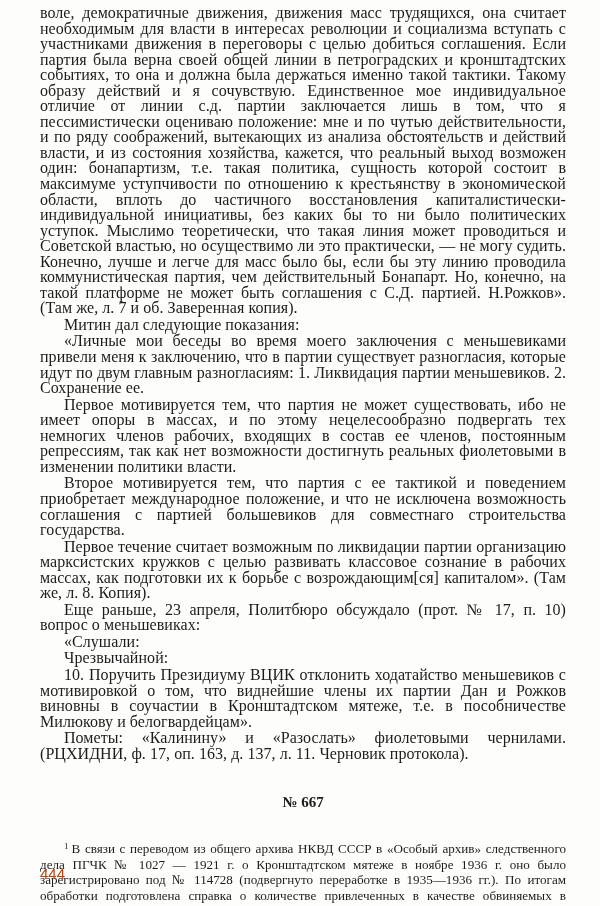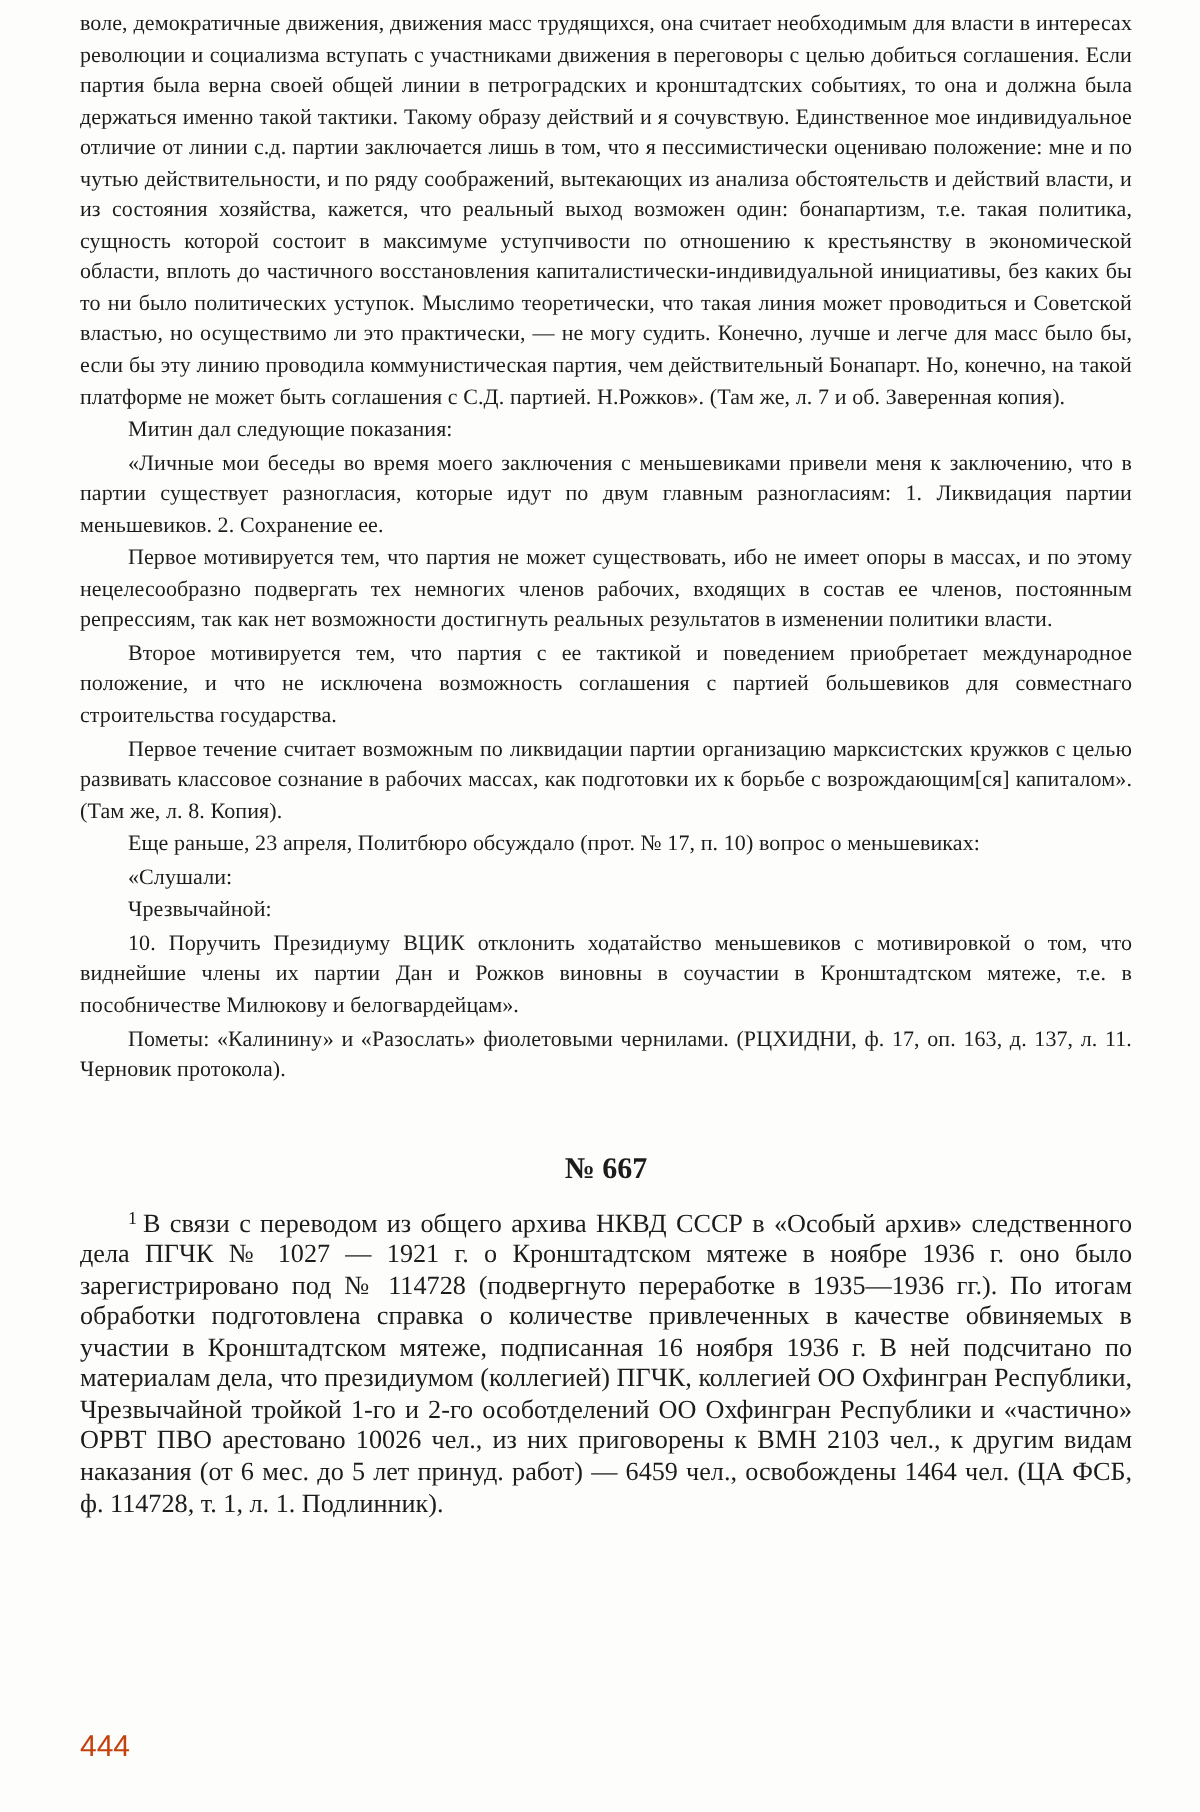--- a/index.html
+++ b/index.html
@@ -16,38 +16,38 @@
       font-family: "Liberation Serif", "DejaVu Serif", serif;
     }
     .page {
       position: absolute;
       left: 40px;
       top: 5px;
       width: 526px;
     }
     .body-text p {
       margin: 0;
-      font-size: 11px;
+      font-size: 16px;
       line-height: 15.55px;
       text-align: justify;
       text-indent: 0;
       letter-spacing: 0.05px;
     }
     .body-text p.ind {
       text-indent: 24px;
     }
     .body-text p.gap {
       margin-top: 1px;
     }
     .heading {
       text-align: center;
       font-weight: bold;
       font-size: 15px;
       margin-top: 32px;
-      margin-bottom: 8px;
+      margin-bottom: 28px;
       line-height: 18px;
     }
     .footnote p {
       margin: 0;
       font-size: 13.1px;
       line-height: 15.55px;
       text-align: justify;
     }
     .footnote p.ind {
       text-indent: 24px;
@@ -67,21 +67,21 @@
     }
   </style>
 </head>
 <body>
 
 <div class="page">
   <div class="body-text">
     <p>воле, демократичные движения, движения масс трудящихся, она считает необходимым для власти в интересах революции и социализма вступать с участниками движения в переговоры с целью добиться соглашения. Если партия была верна своей общей линии в петроградских и кронштадтских событиях, то она и должна была держаться именно такой тактики. Такому образу действий и я сочувствую. Единственное мое индивидуальное отличие от линии с.д. партии заключается лишь в том, что я пессимистически оцениваю положение: мне и по чутью действительности, и по ряду соображений, вытекающих из анализа обстоятельств и действий власти, и из состояния хозяйства, кажется, что реальный выход возможен один: бонапартизм, т.е. такая политика, сущность которой состоит в максимуме уступчивости по отношению к крестьянству в экономической области, вплоть до частичного восстановления капиталистически-индивидуальной инициативы, без каких бы то ни было политических уступок. Мыслимо теоретически, что такая линия может проводиться и Советской властью, но осуществимо ли это практически, — не могу судить. Конечно, лучше и легче для масс было бы, если бы эту линию проводила коммунистическая партия, чем действительный Бонапарт. Но, конечно, на такой платформе не может быть соглашения с С.Д. партией. Н.Рожков». (Там же, л. 7 и об. Заверенная копия).</p>
     <p class="ind gap">Митин дал следующие показания:</p>
     <p class="ind gap">«Личные мои беседы во время моего заключения с меньшевиками привели меня к заключению, что в партии существует разногласия, которые идут по двум главным разногласиям: 1. Ликвидация партии меньшевиков. 2. Сохранение ее.</p>
-    <p class="ind gap">Первое мотивируется тем, что партия не может существовать, ибо не имеет опоры в массах, и по этому нецелесообразно подвергать тех немногих членов рабочих, входящих в состав ее членов, постоянным репрессиям, так как нет возможности достигнуть реальных результатов в изменении политики власти.</p>
+    <p class="ind gap">Первое мотивируется тем, что партия не может существовать, ибо не имеет опоры в массах, и по этому нецелесообразно подвергать тех немногих членов рабочих, входящих в состав ее членов, постоянным репрессиям, так как нет возможности достигнуть реальных фиолетовыми в изменении политики власти.</p>
     <p class="ind gap">Второе мотивируется тем, что партия с ее тактикой и поведением приобретает международное положение, и что не исключена возможность соглашения с партией большевиков для совместнаго строительства государства.</p>
     <p class="ind gap">Первое течение считает возможным по ликвидации партии организацию марксистских кружков с целью развивать классовое сознание в рабочих массах, как подготовки их к борьбе с возрождающим[ся] капиталом». (Там же, л. 8. Копия).</p>
     <p class="ind gap">Еще раньше, 23 апреля, Политбюро обсуждало (прот. № 17, п. 10) вопрос о меньшевиках:</p>
     <p class="ind gap">«Слушали:</p>
     <p class="ind gap">Чрезвычайной:</p>
     <p class="ind gap">10. Поручить Президиуму ВЦИК отклонить ходатайство меньшевиков с мотивировкой о том, что виднейшие члены их партии Дан и Рожков виновны в соучастии в Кронштадтском мятеже, т.е. в пособничестве Милюкову и белогвардейцам».</p>
     <p class="ind gap">Пометы: «Калинину» и «Разослать» фиолетовыми чернилами. (РЦХИДНИ, ф. 17, оп. 163, д. 137, л. 11. Черновик протокола).</p>
   </div>
 
   <div class="heading">№ 667</div>

